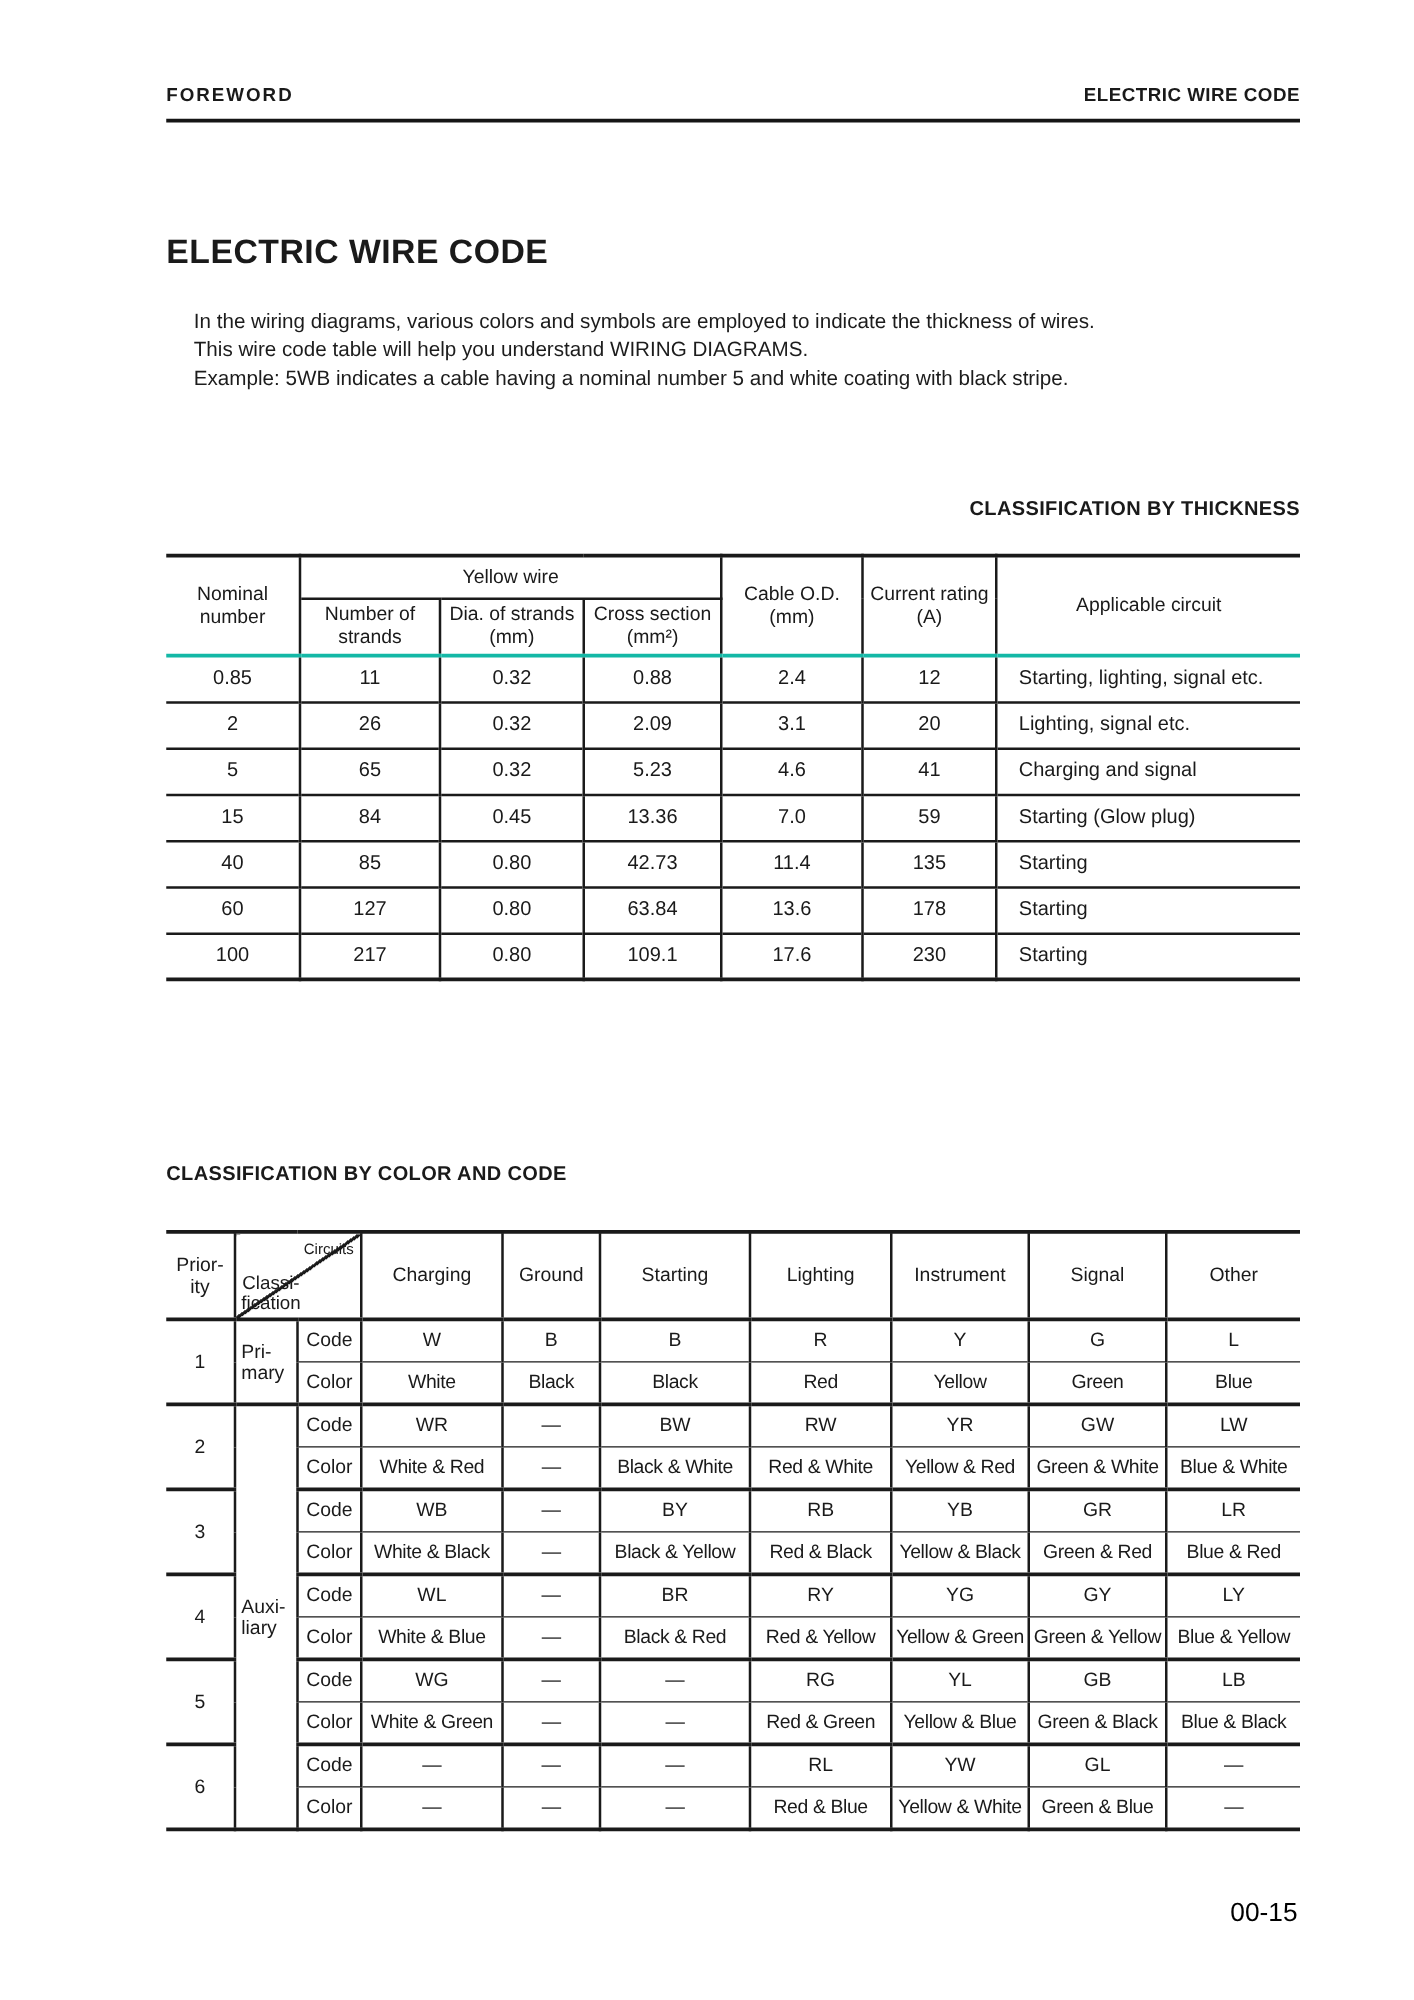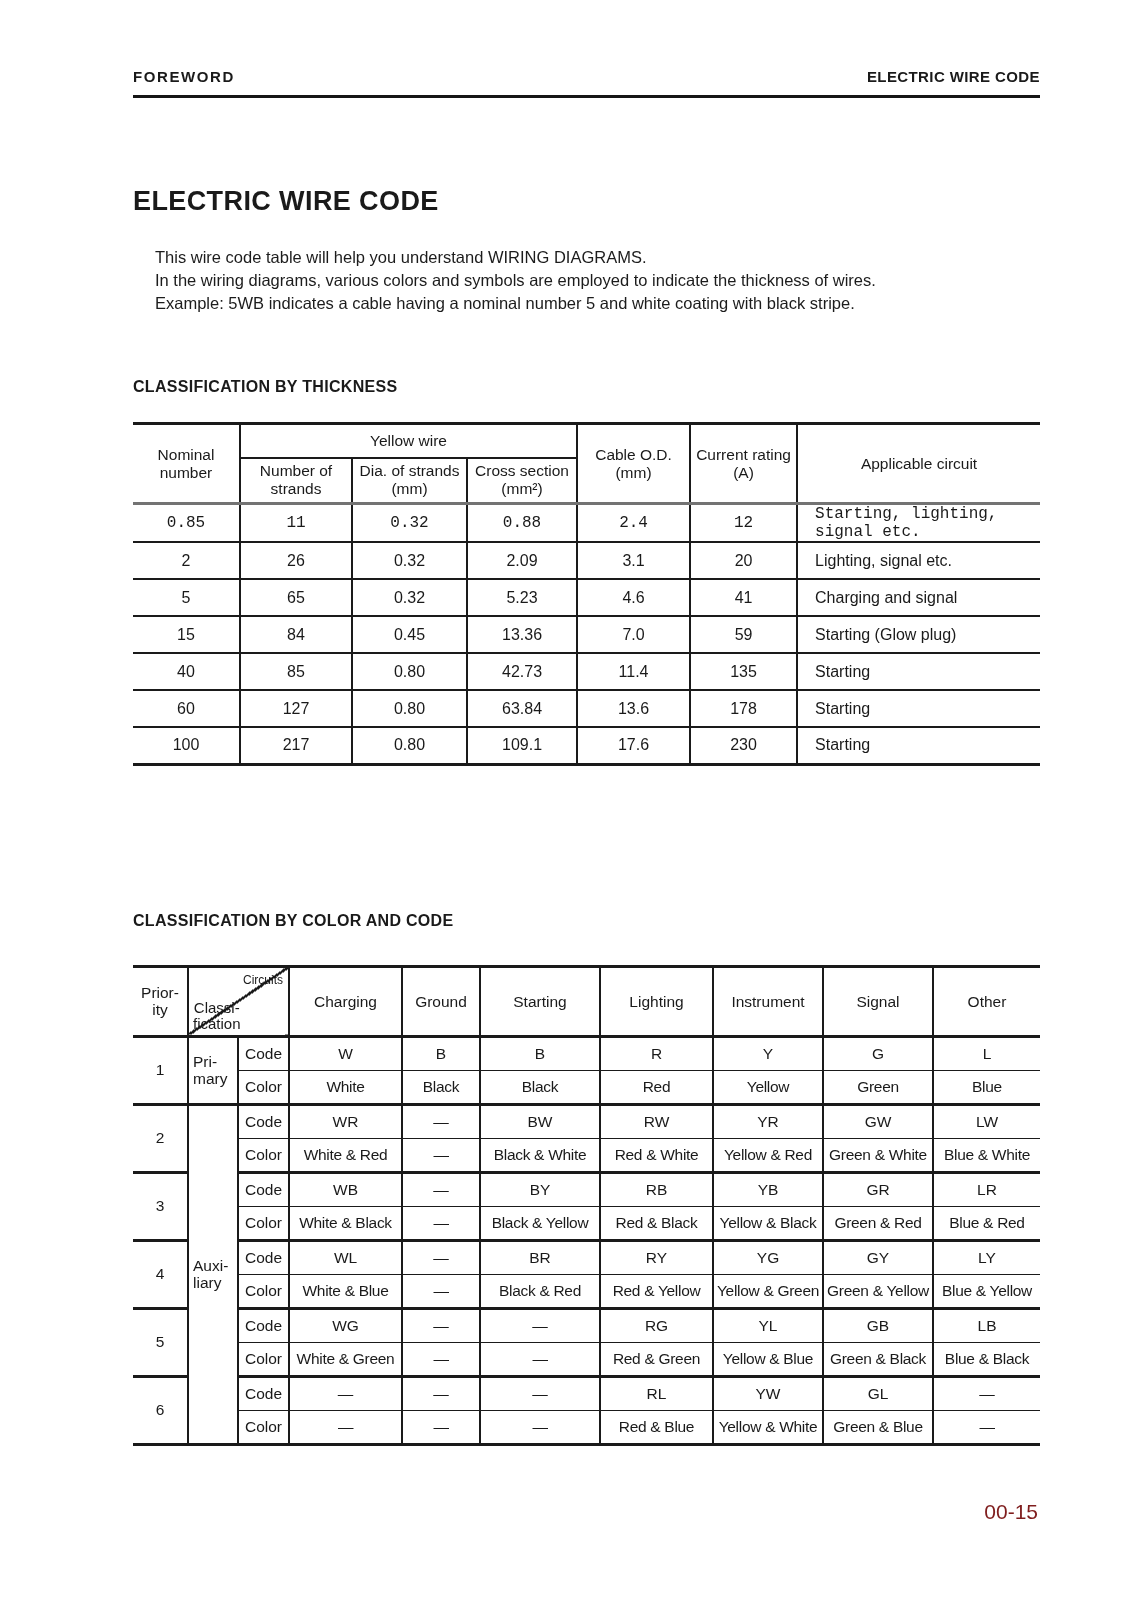--- a/index.html
+++ b/index.html
@@ -25,21 +25,21 @@
   h1.page-title {
     margin: 88px 0 0 0;
     font-size: 27px; line-height: 30px; font-weight: 700; letter-spacing: 0.4px;
   }
 
   .intro { margin: 30px 0 0 22px; font-size: 16.5px; line-height: 23px; color: #1c1c1c; }
 
   h2.section-title {
     margin: 0; font-size: 16px; font-weight: 700; letter-spacing: 0.3px; line-height: 16px;
   }
-  h2.sec-thickness { margin-top: 64px; }
+  h2.sec-thickness { margin-top: 85px; text-align: right; }
   h2.sec-color     { margin-top: 147px; }
 
   table.doc-table {
     border-collapse: collapse; table-layout: fixed;
     border-top: 3px solid #1a1a1a; border-bottom: 3px solid #1a1a1a;
     width: 907px;
   }
   .doc-table th, .doc-table td {
     border-left: 2px solid #1a1a1a;
     border-top: 2px solid #1a1a1a;
@@ -48,21 +48,21 @@
   }
   .doc-table .col-first { border-left: none; }
   .multiline { white-space: pre-line; margin-top: 44px; }
 
   
   #thickness-table { margin-top: 27px; }
   #thickness-table th { font-size: 15.5px; line-height: 18px; }
   #thickness-table thead tr.h1 th { height: 34px; }
   #thickness-table thead tr.h2 th { height: 46px; }
   #thickness-table tbody td { height: 37px; font-size: 16px; }
-  #thickness-table tbody tr:first-child td { border-top: 3px solid #737373; font-family: Liberation Mono, monospace; }
+  #thickness-table tbody tr:first-child td { border-top: 3px solid #14b8a6; }
   #thickness-table td.left-cell { text-align: left; padding-left: 17px; }
 
   
   #color-table { margin-top: 36px; }
   #color-table th { font-size: 15.5px; line-height: 17px; height: 70px; }
   #color-table tbody td { height: 34px; font-size: 15.5px; border-top: 1.5px solid #1a1a1a; }
   #color-table tbody td.group-start { border-top: 3px solid #1a1a1a; }
   #color-table td.class-cell { text-align: left; padding-left: 4px; line-height: 17px; }
   #color-table td.color-cell { letter-spacing: -0.3px; }
   th.diag {
@@ -70,39 +70,39 @@
     background-image: linear-gradient(to bottom right,
       transparent calc(50% - 1.3px), #1a1a1a calc(50% - 1.3px),
       #1a1a1a calc(50% + 1.3px), transparent calc(50% + 1.3px));
   }
   th.diag .tr-label { position: absolute; top: 4px; right: 5px; font-size: 12px; }
   th.diag .bl-label { position: absolute; bottom: 3px; left: 4px; font-size: 15px;
                       text-align: center; white-space: pre-line; line-height: 16px; }
 
   .page-number {
     margin-top: 54px; text-align: right; font-size: 21px; line-height: 24px;
-    padding-right: 2px; color: #7f1d1d;
+    padding-right: 2px; color: #000000;
   }
 </style>
 </head>
 <body>
 
 <div class="content">
 
   <div class="running-header">
     <span class="left">FOREWORD</span>
     <span class="right">ELECTRIC WIRE CODE</span>
   </div>
   <div class="header-rule"></div>
 
   <h1 class="page-title">ELECTRIC WIRE CODE</h1>
 
   <div class="intro">
+    <div>In the wiring diagrams, various colors and symbols are employed to indicate the thickness of wires.</div>
     <div>This wire code table will help you understand WIRING DIAGRAMS.</div>
-    <div>In the wiring diagrams, various colors and symbols are employed to indicate the thickness of wires.</div>
     <div>Example:  5WB indicates a cable having a nominal number 5 and white coating with black stripe.</div>
   </div>
 
   <h2 class="section-title sec-thickness">CLASSIFICATION BY THICKNESS</h2>
 
   <table class="doc-table" id="thickness-table">
     <colgroup>
       <col style="width:107px">
         <col style="width:112px">
         <col style="width:115px">

